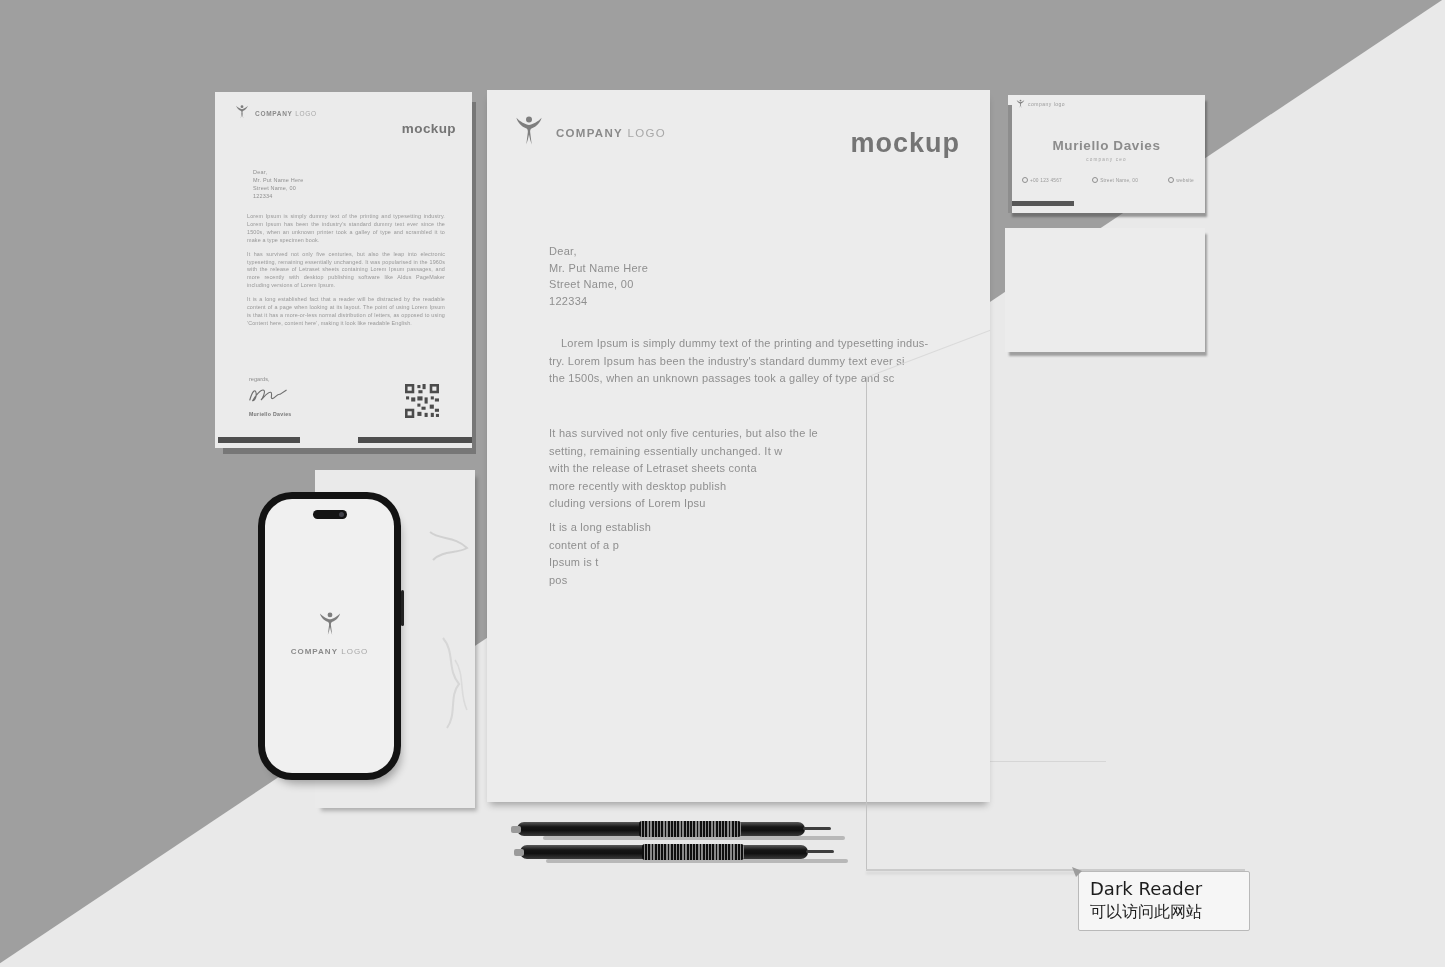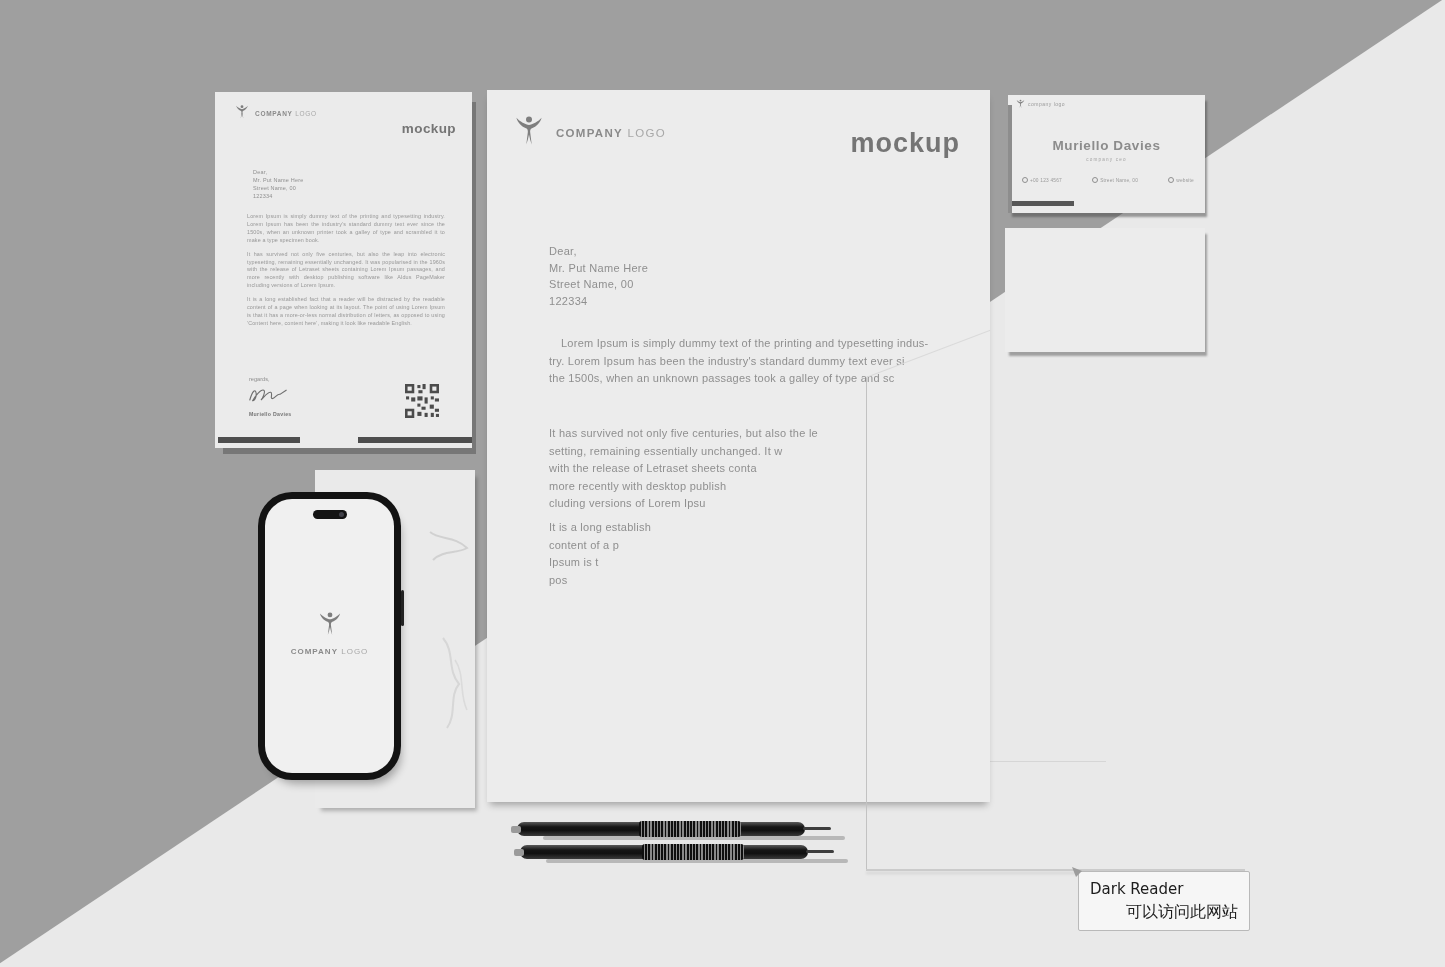--- a/index.html
+++ b/index.html
@@ -94,22 +94,22 @@
   .pen-body{position:absolute;left:8px;top:1px;width:288px;height:14px;border-radius:7px;
             background:linear-gradient(#5a5a5a 0%,#161616 35%,#101010 60%,#3a3a3a 100%);}
   .pen-ribs{position:absolute;left:130px;top:0px;width:102px;height:16px;border-radius:3px;
             background:repeating-linear-gradient(90deg,#0f0f0f 0 1.8px,#8a8a8a 1.8px 3.2px);}
   .pen-tipL{position:absolute;left:2px;top:5px;width:10px;height:7px;background:#9b9b9b;border-radius:2px;}
   .pen-tipR{position:absolute;left:294px;top:6px;width:28px;height:3px;background:#3d3d3d;border-radius:2px;}
   
   #dark-reader{left:1078px;top:871px;width:148px;padding:5px 11px 7px 11px;
                background:#f6f6f6;border:1px solid #b9b9b9;border-radius:2px;
                font-family:"DejaVu Sans",sans-serif;color:#1c1c1c;}
-  .dr-title{font-size:15px;line-height:24px;}
-  .dr-msg{font-size:16px;line-height:22px;text-align:right;}
+  .dr-title{font-size:18px;line-height:24px;}
+  .dr-msg{font-size:16px;line-height:22px;}
   .dr-notch{position:absolute;left:-7px;top:-5px;width:10px;height:10px;background:#9c9c9c;
             clip-path:polygon(0 0,100% 40%,40% 100%);}
 </style>
 </head>
 <body>
 
 <div id="stage">
   <div class="bg-dark"></div>
 
   <div class="abs sheet-cover"></div>

